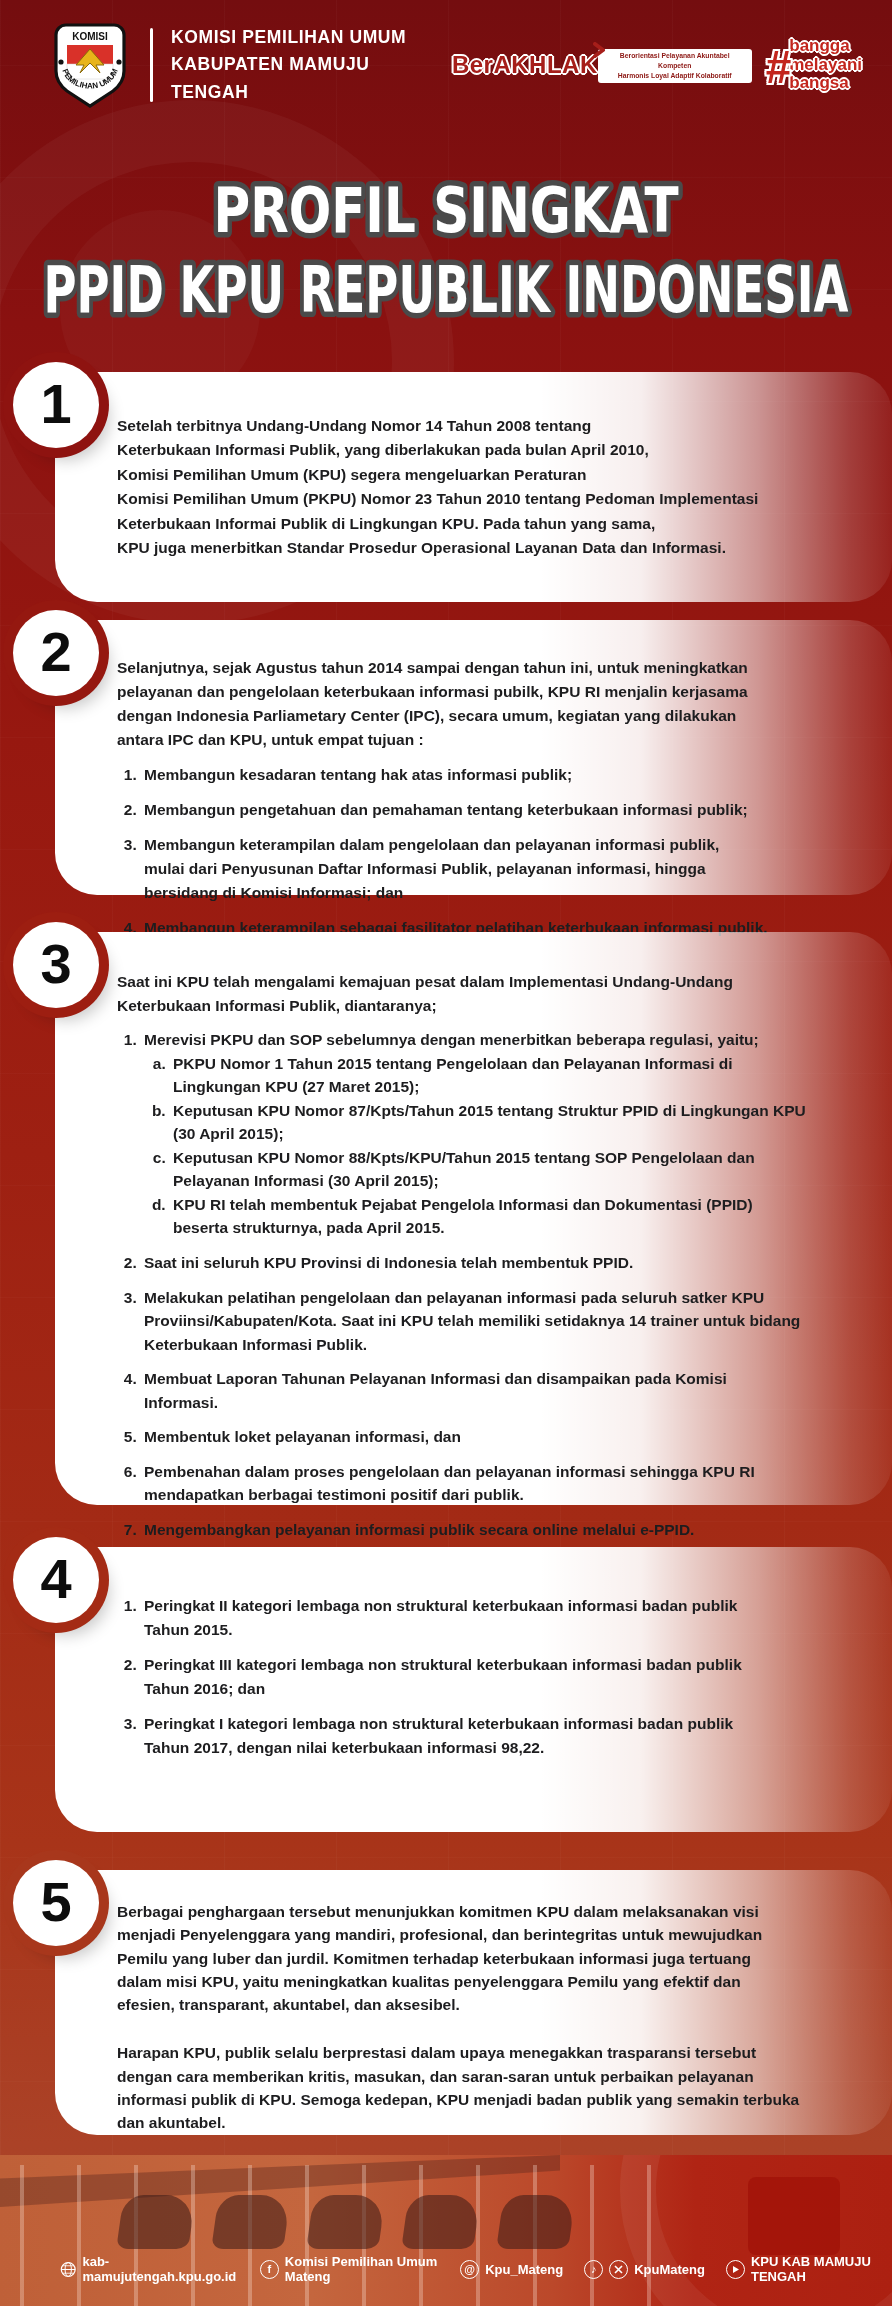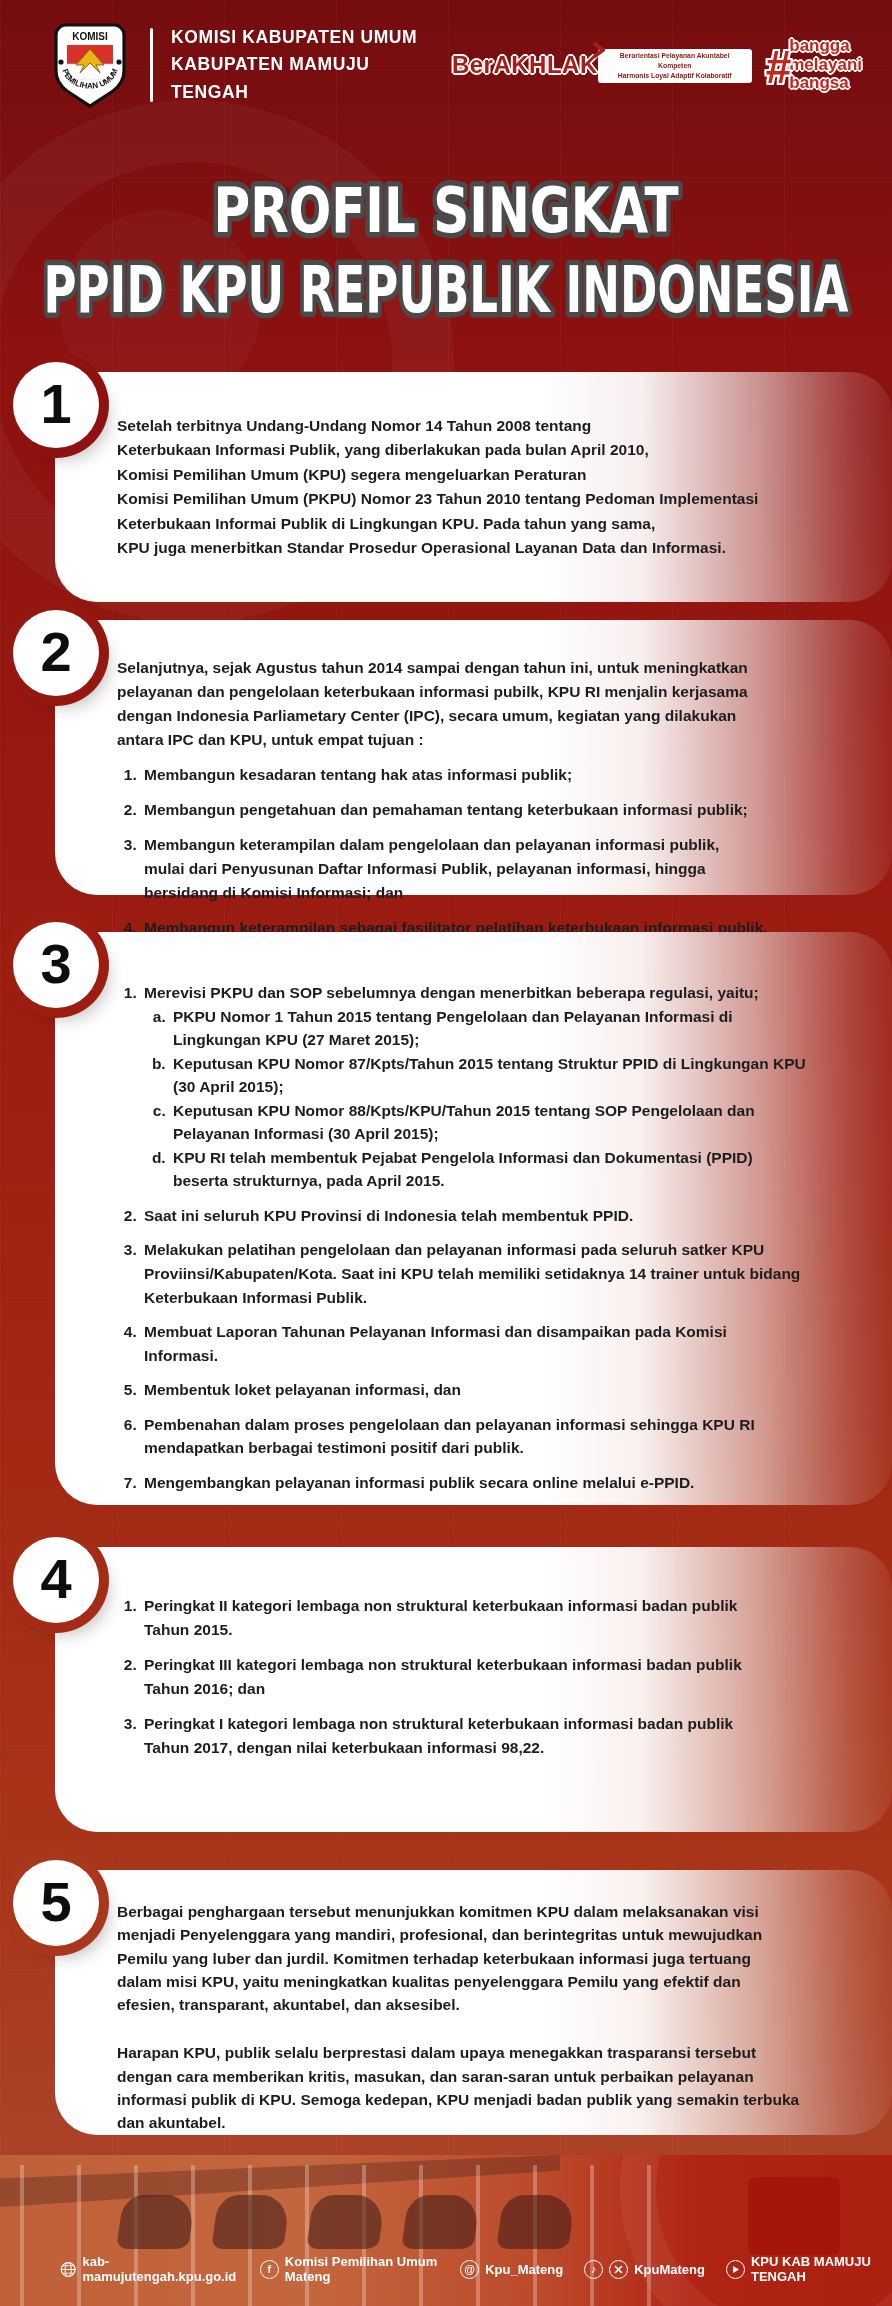--- a/index.html
+++ b/index.html
@@ -98,21 +98,21 @@
       <polygon points="44,28 30,44 38,44 34,52 44,42 54,52 50,44 58,44" fill="#e8b419" stroke="#8a6a08" stroke-width="1"></polygon>
       <circle cx="15" cy="41" r="2.6" fill="#111"></circle>
       <circle cx="73" cy="41" r="2.6" fill="#111"></circle>
       <path id="arcpath" d="M16 48 C 22 74 66 74 72 48" fill="none"></path>
       <text font-size="8" font-weight="bold" fill="#111" font-family="Liberation Sans, sans-serif">
         <textPath href="#arcpath" startOffset="50%" text-anchor="middle">PEMILIHAN UMUM</textPath>
       </text>
     </svg>
     <div class="hdr-divider"></div>
     <div class="org">
-      <div>KOMISI KABUPATEN UMUM</div>
+      <div>KOMISI PEMILIHAN UMUM</div>
       <div>KABUPATEN MAMUJU TENGAH</div>
     </div>
     <div class="hdr-right">
       <div class="berakhlak">
         <div class="ber-title">
           <span>BerAKHLAK</span>
           <svg class="ber-arrow" width="16" height="16" viewBox="0 0 16 16">
             <path d="M3 2 L11 8 L3 14" fill="none" stroke="#a61e1a" stroke-width="4" stroke-linecap="round" stroke-linejoin="round"></path>
           </svg>
         </div>
@@ -171,20 +171,22 @@
         <li class="tx">Membangun keterampilan sebagai fasilitator pelatihan keterbukaan informasi publik.</li>
       </ol>
     </div>
   </section>
 
   <section class="card c3">
     <div class="num-circle">
         <span>3</span>
       </div>
     <div class="card-body">
+      <p class="para">Saat ini KPU telah mengalami kemajuan pesat dalam Implementasi Undang-Undang
+Keterbukaan Informasi Publik, diantaranya;</p>
       <ol class="num gap-top">
         <li>
           <span class="tx">Merevisi PKPU dan SOP sebelumnya dengan menerbitkan beberapa regulasi, yaitu;</span>
           <ol class="alpha">
             <li class="tx">PKPU Nomor 1 Tahun 2015 tentang Pengelolaan dan Pelayanan Informasi di
 Lingkungan KPU (27 Maret 2015);</li>
             <li class="tx">Keputusan KPU Nomor 87/Kpts/Tahun 2015 tentang Struktur PPID di Lingkungan KPU
 (30 April 2015);</li>
             <li class="tx">Keputusan KPU Nomor 88/Kpts/KPU/Tahun 2015 tentang SOP Pengelolaan dan
 Pelayanan Informasi (30 April 2015);</li>

